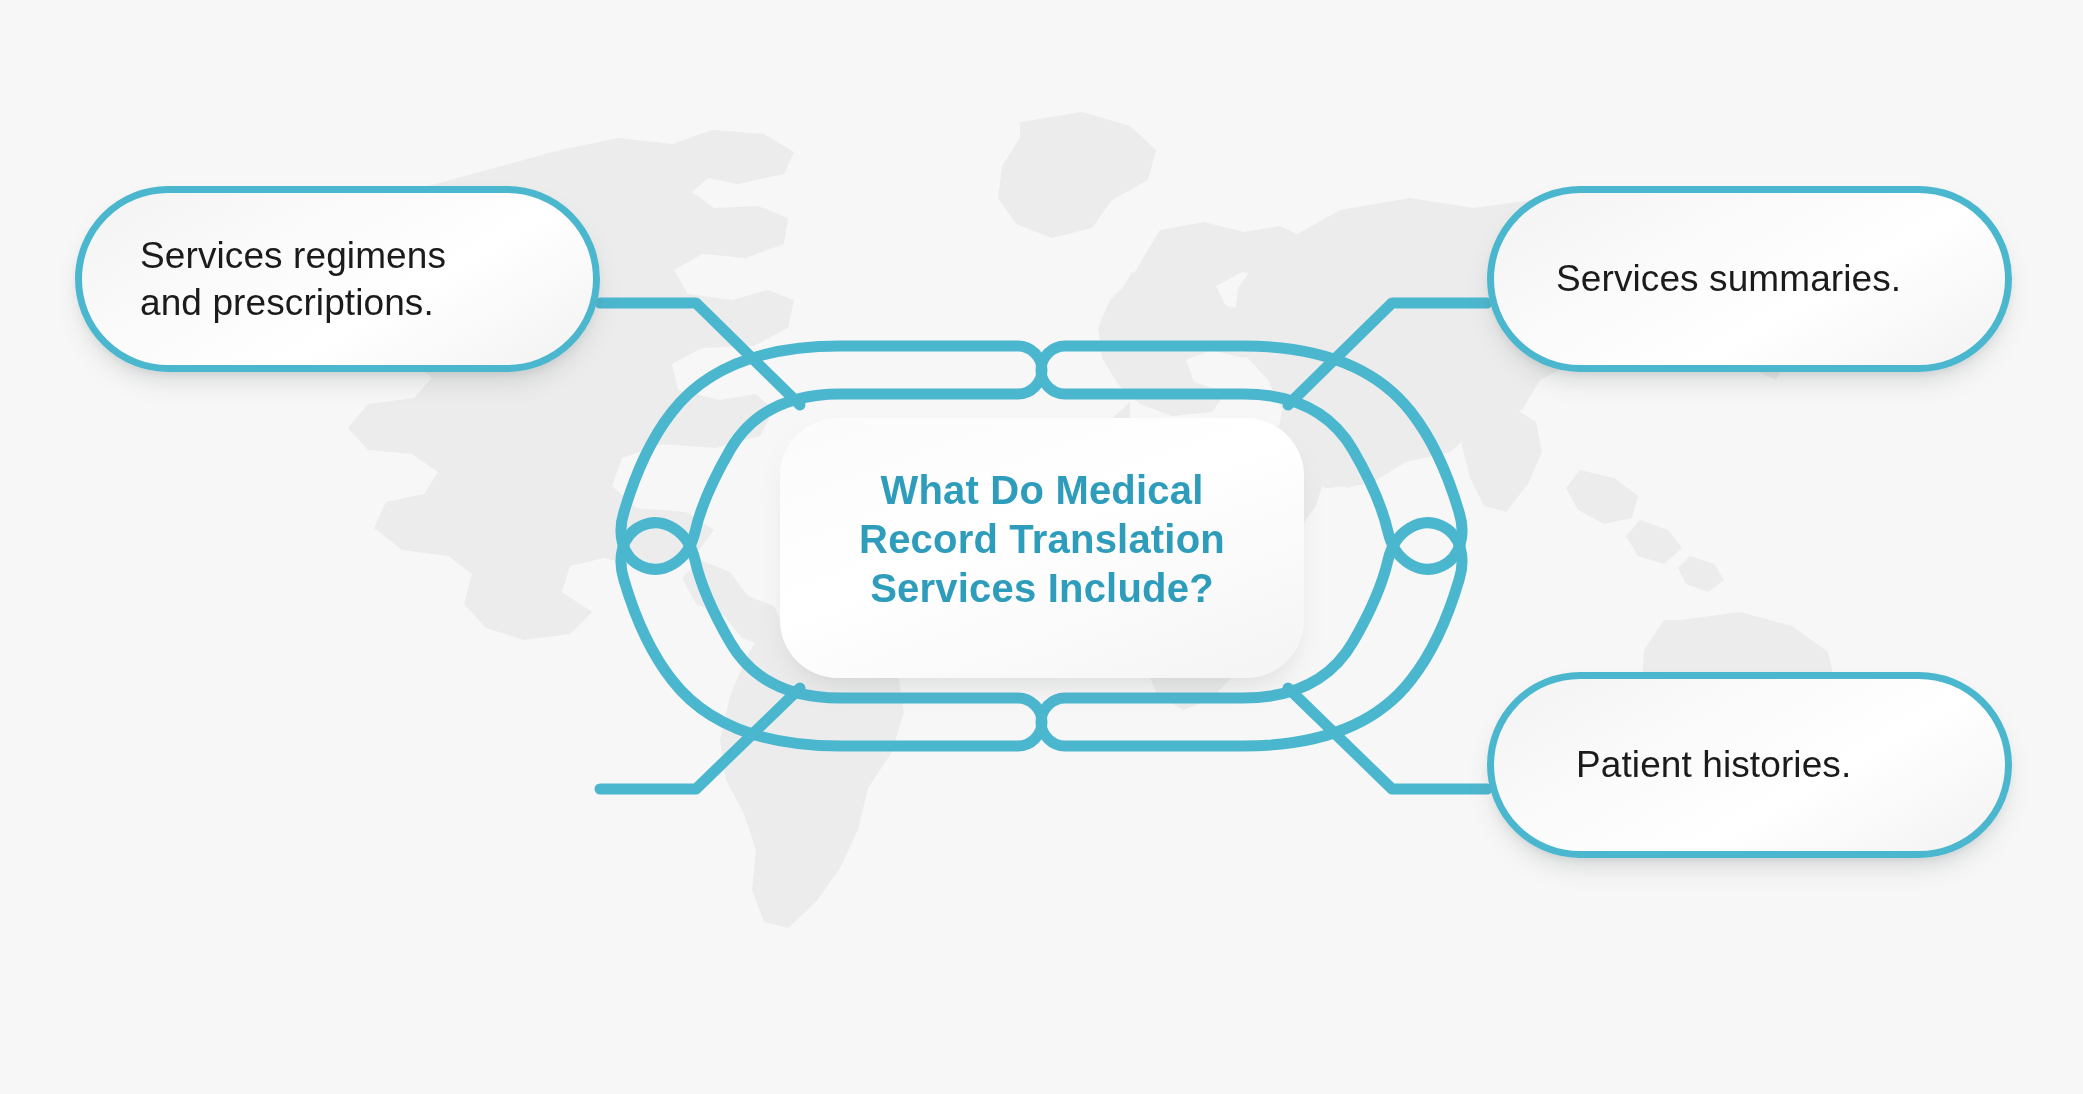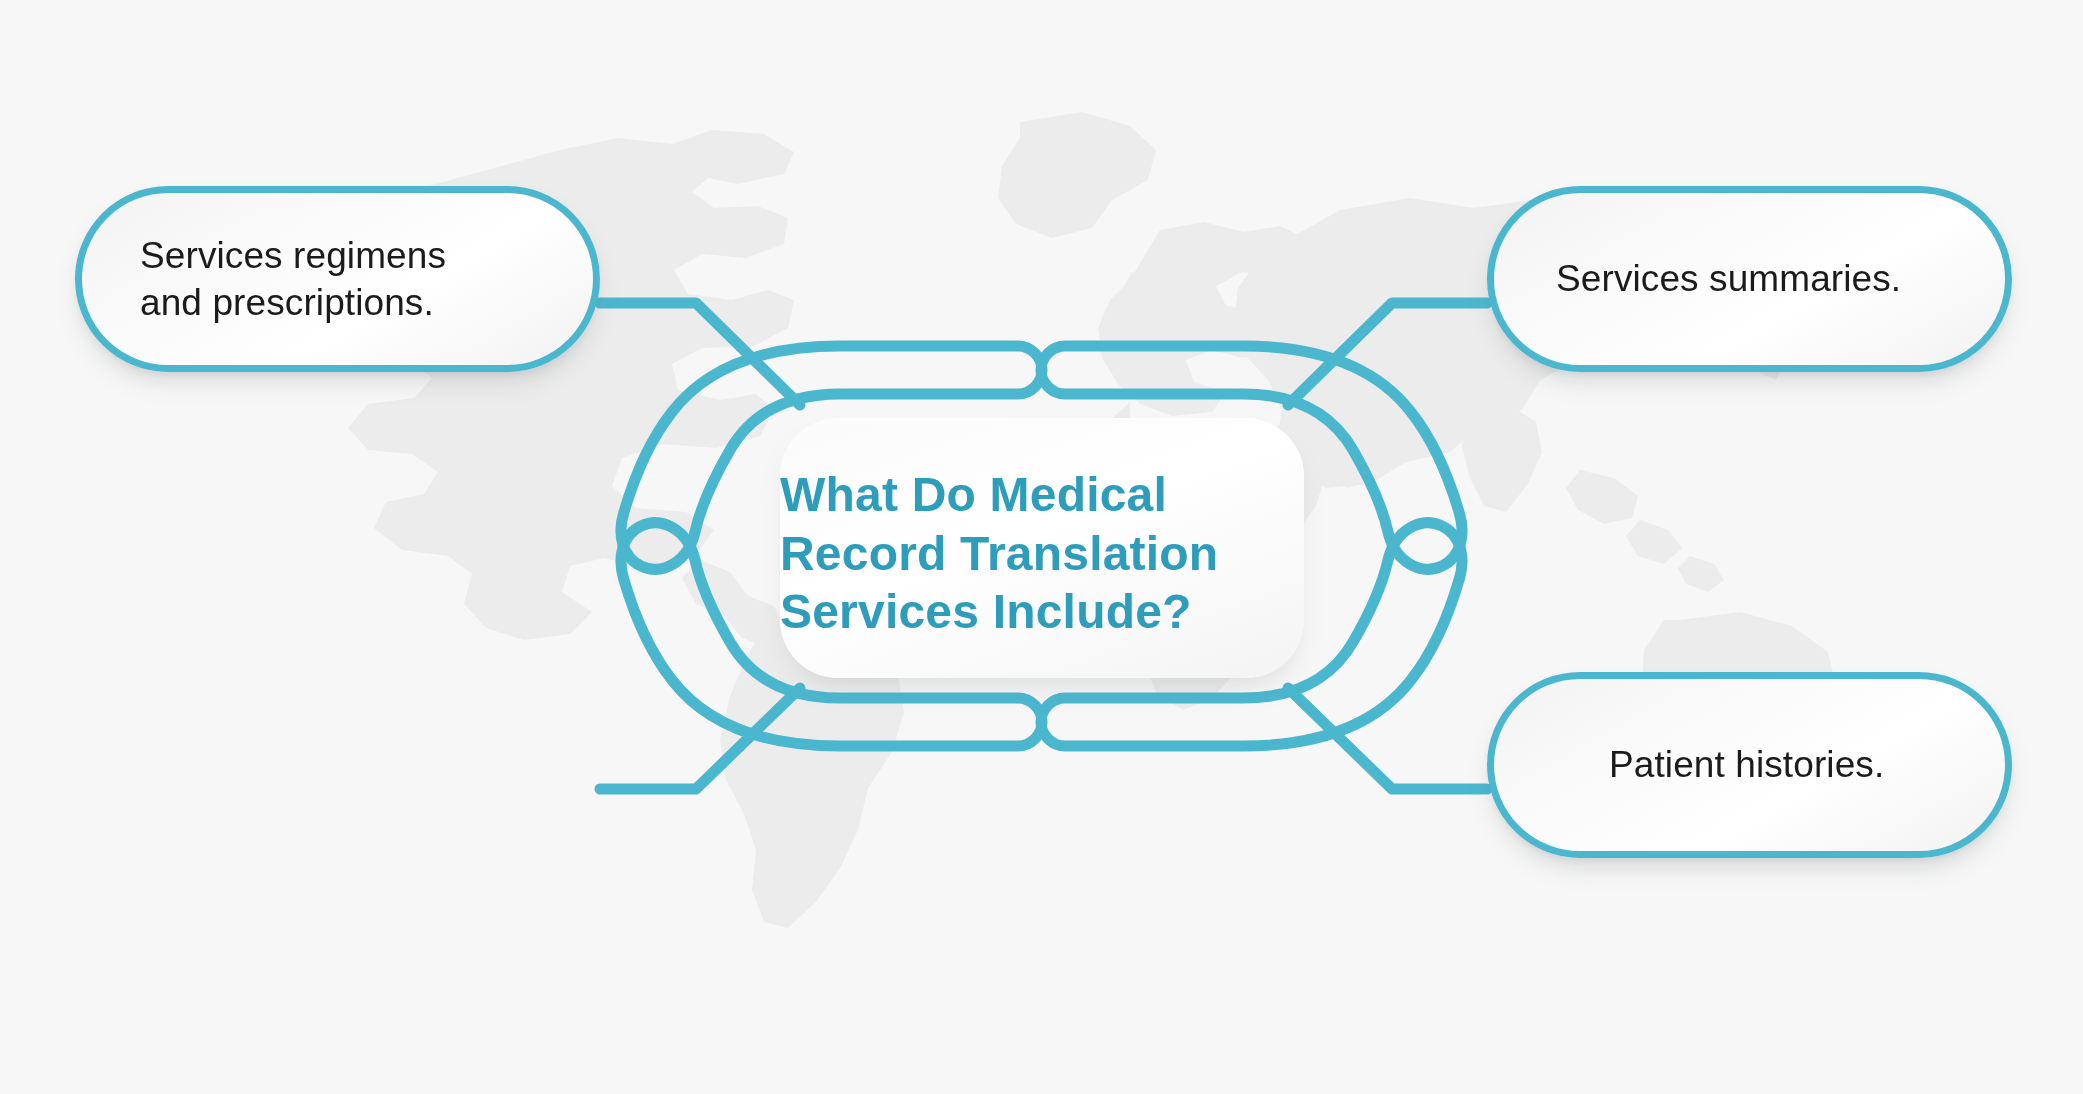--- a/index.html
+++ b/index.html
@@ -57,42 +57,43 @@
   }
 
   #card-tl { left: 75px;   top: 186px; width: 525px; height: 186px; }
   #card-bl { left: 75px;   top: 672px; width: 525px; height: 186px; }
   #card-tr { left: 1487px; top: 186px; width: 525px; height: 186px; }
   #card-br { left: 1487px; top: 672px; width: 525px; height: 186px; }
 
   #card-tl .card-text { padding-left: 58px; text-align: left; }
   #card-bl .card-text { padding-left: 100px; text-align: left; }
   #card-tr .card-text { padding-left: 62px; text-align: left; }
-  #card-br .card-text { padding-left: 115px; text-align: left; }
+  #card-br .card-text { padding-left: 82px; text-align: left; }
 
   
   #hub-panel {
     position: absolute;
     left: 780px;
     top: 418px;
     width: 524px;
     height: 260px;
     border-radius: 58px;
     background: linear-gradient(160deg,#fbfbfb 0%, #ffffff 45%, #f4f4f4 100%);
     box-shadow: 0 16px 30px -12px rgba(120,125,130,0.26);
   }
 
   
   #hub-title {
     position: absolute;
     left: 780px;
     top: 466px;
     width: 524px;
+    text-align: center;
     color: #2e9cbb;
-    font-size: 48px;
+    font-size: 40px;
     font-weight: bold;
     line-height: 1.22;
     letter-spacing: .2px;
     white-space: pre-line;
     font-family: "Liberation Sans", sans-serif;
   }
 </style>
 </head>
 <body>
 

